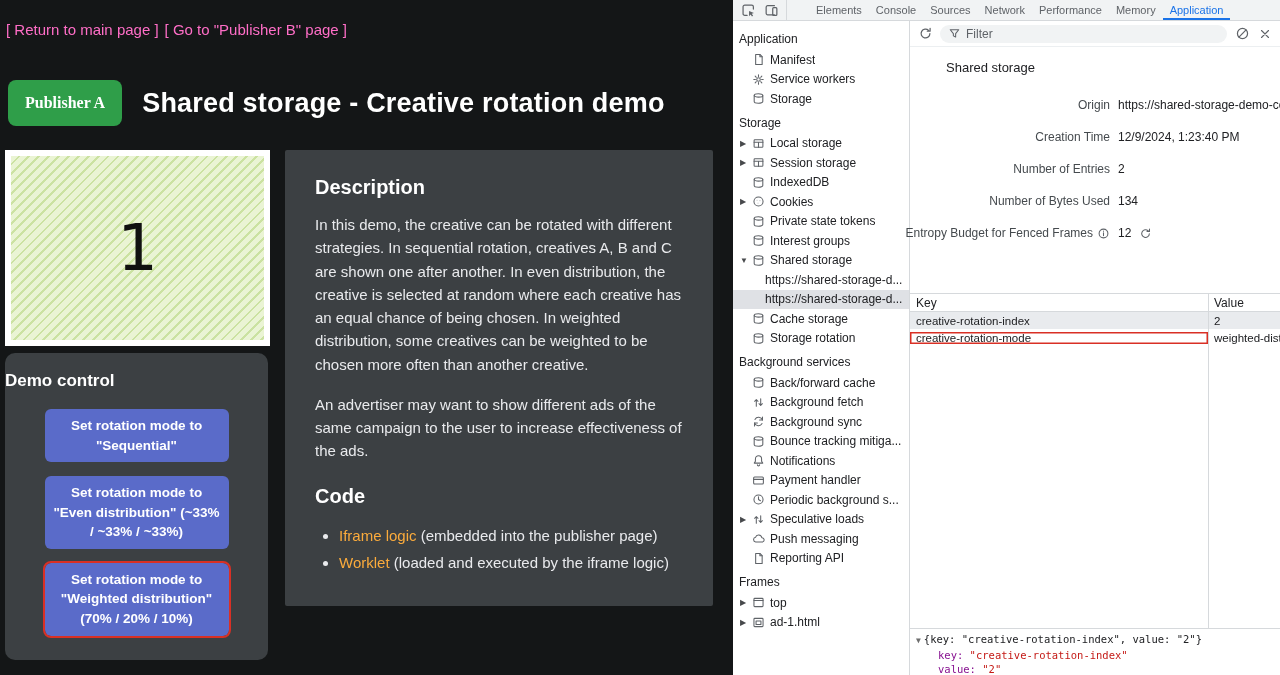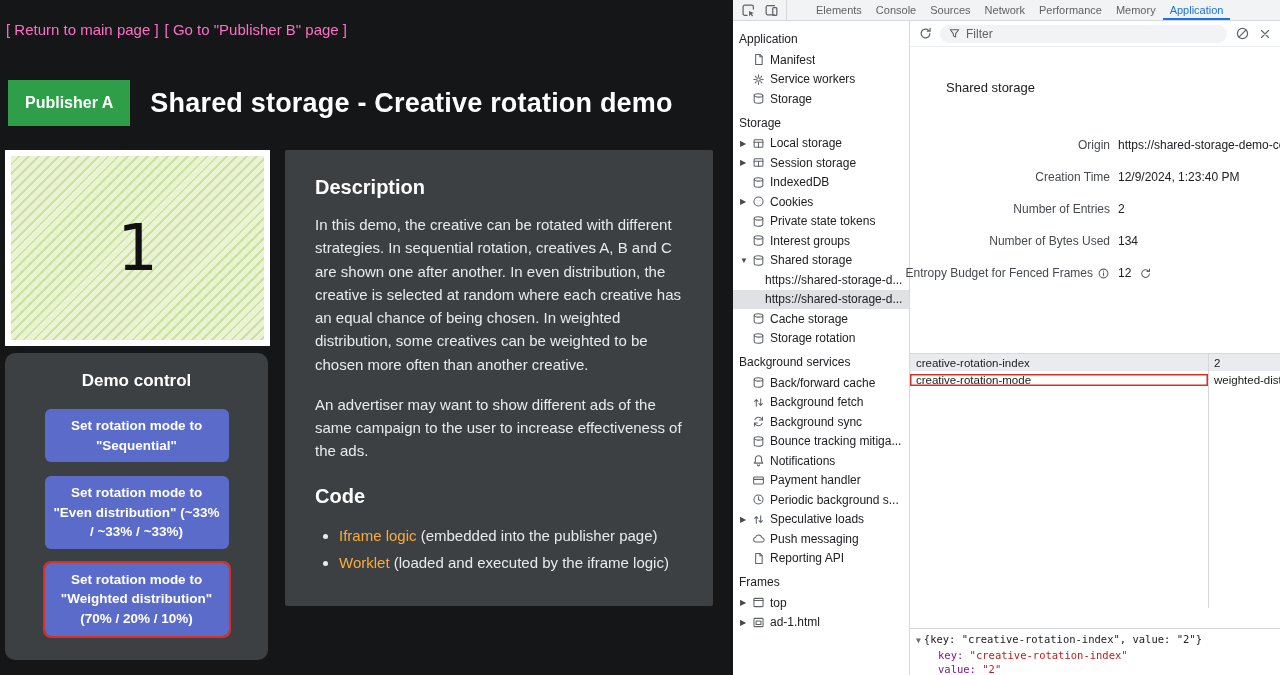--- a/index.html
+++ b/index.html
@@ -5,29 +5,29 @@
 <style>
   * { margin:0; padding:0; box-sizing:border-box; }
   html,body { width:1280px; height:675px; overflow:hidden; background:#000; }
   .app { display:flex; width:1280px; height:675px; font-family:"Liberation Sans",sans-serif; }
 
   
   .left-page { position:relative; width:733px; height:675px; background:#141617; flex:none; }
   .nav-links { position:absolute; top:21px; left:6px; font-size:15px; white-space:nowrap; }
   .nav-link { color:#ff6ec7; text-decoration:none; margin-right:6px; }
   .header-row { position:absolute; top:80px; left:8px; display:flex; align-items:center; gap:20px; width:720px; }
-  .publisher-badge { background:#2f9e49; color:#fff; font-weight:700; font-size:16px; padding:14px 17px; border-radius:0; flex:none; }
+  .publisher-badge { background:#2f9e49; color:#fff; font-weight:700; font-size:16px; padding:14px 17px; border-radius:8px; flex:none;font-family:Liberation Serif, serif; }
   .page-title { color:#fff; font-size:27px; font-weight:700; letter-spacing:.2px; }
   .creative-frame { position:absolute; top:150px; left:5px; width:265px; height:196px; background:#fff; padding:6px; }
   .creative-inner { width:100%; height:100%;
     background:repeating-linear-gradient(135deg,#eaf4d4 0 5px,#cbe2a1 5px 7px);
     display:flex; align-items:center; justify-content:center; }
   .creative-number { font-size:64px; color:#101010; font-family:"DejaVu Sans",sans-serif; }
   .demo-panel { position:absolute; top:353px; left:5px; width:263px; height:307px; background:#3c4043; border-radius:10px; padding-top:18px; }
-  .demo-title { color:#fff; font-weight:700; font-size:17px; text-align:center; margin-bottom:18px; }
+  .demo-title { color:#fff; font-weight:700; font-size:17px; margin-bottom:18px; }
   .demo-buttons { display:flex; flex-direction:column; align-items:center; gap:14px; }
   .demo-btn { width:184px; background:#5a6bc9; border:none; border-radius:6px; color:#fff; font-weight:700;
     font-size:13.5px; line-height:1.45; padding:7px 8px; font-family:inherit; cursor:pointer; }
   .demo-btn.selected { outline:2px solid #d93025; }
   .desc-panel { position:absolute; top:150px; left:285px; width:428px; height:456px; background:#3c4043;
     border-radius:2px; padding:26px 30px; color:#e9eaed; overflow:hidden; }
   .desc-panel h2 { color:#fff; font-size:20px; margin-bottom:14px; }
   .desc-panel p { font-size:15px; line-height:1.55; margin-bottom:17px; }
   .desc-panel h2.code { margin-top:22px; margin-bottom:16px; }
   .code-list { margin:4px 0 0 24px; }
@@ -44,21 +44,21 @@
   .dt-tab.active { color:#1a73e8; box-shadow:inset 0 -2px 0 #1a73e8; }
   .dt-body { flex:1; display:flex; min-height:0; }
   .dt-sidebar { width:177px; flex:none; border-right:1px solid #d6d9dc; padding-top:4px; overflow:hidden; }
   .sb-section { padding:7px 6px 4px; color:#202124; }
   .sb-item { display:flex; align-items:center; height:19.5px; padding-left:7px; cursor:pointer; }
   .sb-item.child { padding-left:32px; }
   .sb-item.selected { background:#dfe1e5; }
   .sb-arrow { width:12px; flex:none; font-size:8px; color:#47494c; }
   .sb-icon { width:18px; flex:none; display:inline-flex; align-items:center; }
   .sb-label { white-space:nowrap; overflow:hidden; color:#202124; }
-  .dt-main { flex:1; display:flex; flex-direction:column; min-width:0; background:#fff;gap:20px; }
+  .dt-main { flex:1; display:flex; flex-direction:column; min-width:0; background:#fff; }
   .dt-toolbar { height:26px; flex:none; display:flex; align-items:center; gap:7px; padding:0 7px; border-bottom:1px solid #eceff1; }
   .filter-box { flex:1; height:18px; background:#f1f3f4; border-radius:9px; display:flex; align-items:center; gap:5px; padding:0 8px; cursor:text; }
   .filter-box input { border:none; outline:none; background:transparent; font-family:inherit; font-size:12px; color:#202124; width:100%; }
   .filter-box input::placeholder { color:#5f6368; }
   .dt-title { font-size:13px; padding:13px 0 14px 36px; }
   .meta-row { display:flex; align-items:center; height:32px; }
   .meta-label { width:200px; flex:none; color:#454a4e; display:flex; justify-content:flex-end; align-items:center; gap:4px; white-space:nowrap; }
   .meta-value { margin-left:8px; color:#202124; display:flex; align-items:center; gap:8px; white-space:nowrap; overflow:hidden; flex:1; }
   .mini-icon { display:inline-flex; width:13px; height:13px; align-items:center; }
   .dt-table { flex:1; min-height:0; margin-top:44px; border-top:1px solid #d6d9dc; position:relative; overflow:hidden; }
@@ -467,20 +467,24 @@
                 <span class="mini-icon">
                   <svg width="13" height="13" viewBox="0 0 16 16" fill="none" stroke="#5f6368" stroke-width="1.3" stroke-linecap="round" stroke-linejoin="round">
                     <path d="M12.7 8.2a4.7 4.7 0 1 1-1.4-3.4"></path>
                     <path d="M12.9 2.4v3h-3"></path>
                   </svg>
                 </span>
               </div>
             </div>
           </div>
         <div class="dt-table">
+          <div class="dt-thead">
+            <div class="col-key">Key</div>
+            <div class="col-val">Value</div>
+          </div>
           <div class="dt-rows">
               <div class="dt-row selected">
                 <div class="col-key">creative-rotation-index</div>
                 <div class="col-val">2</div>
               </div>
               <div class="dt-row highlighted">
                 <div class="col-key">creative-rotation-mode</div>
                 <div class="col-val">weighted-distribution</div>
               </div>
             </div>

